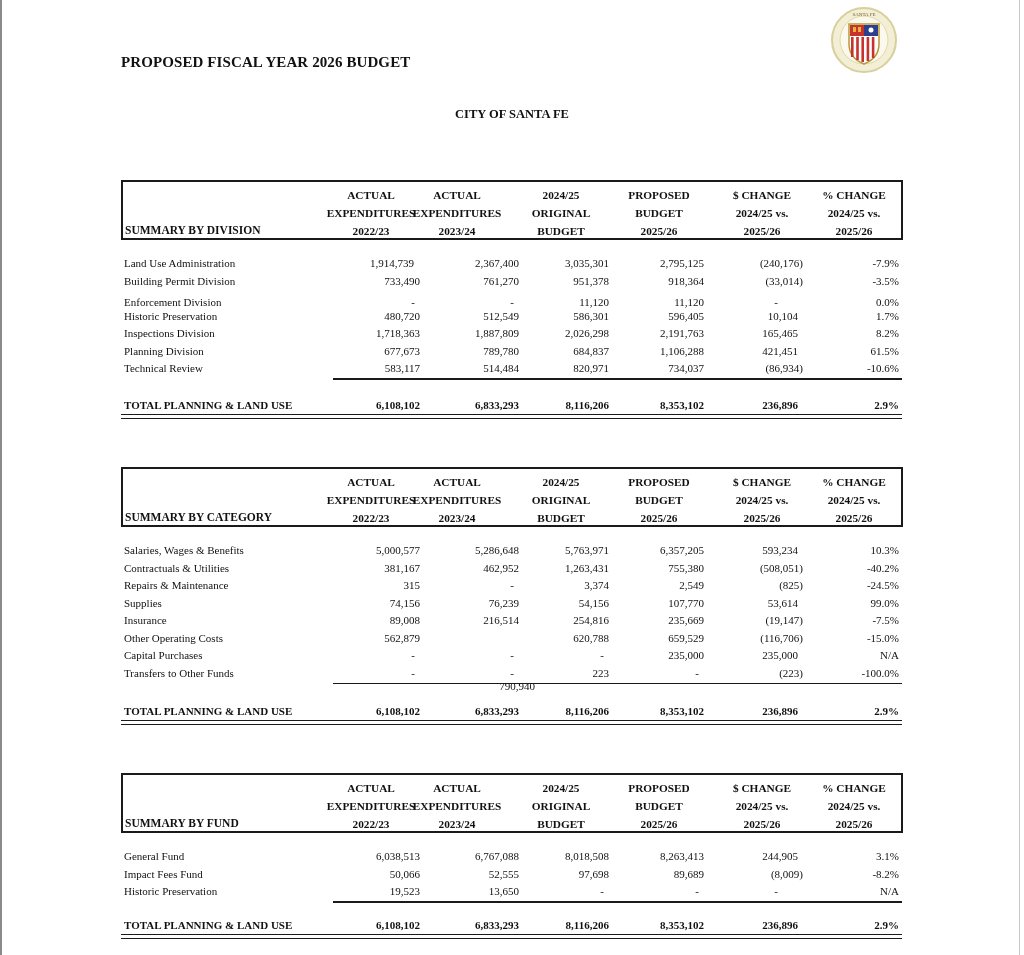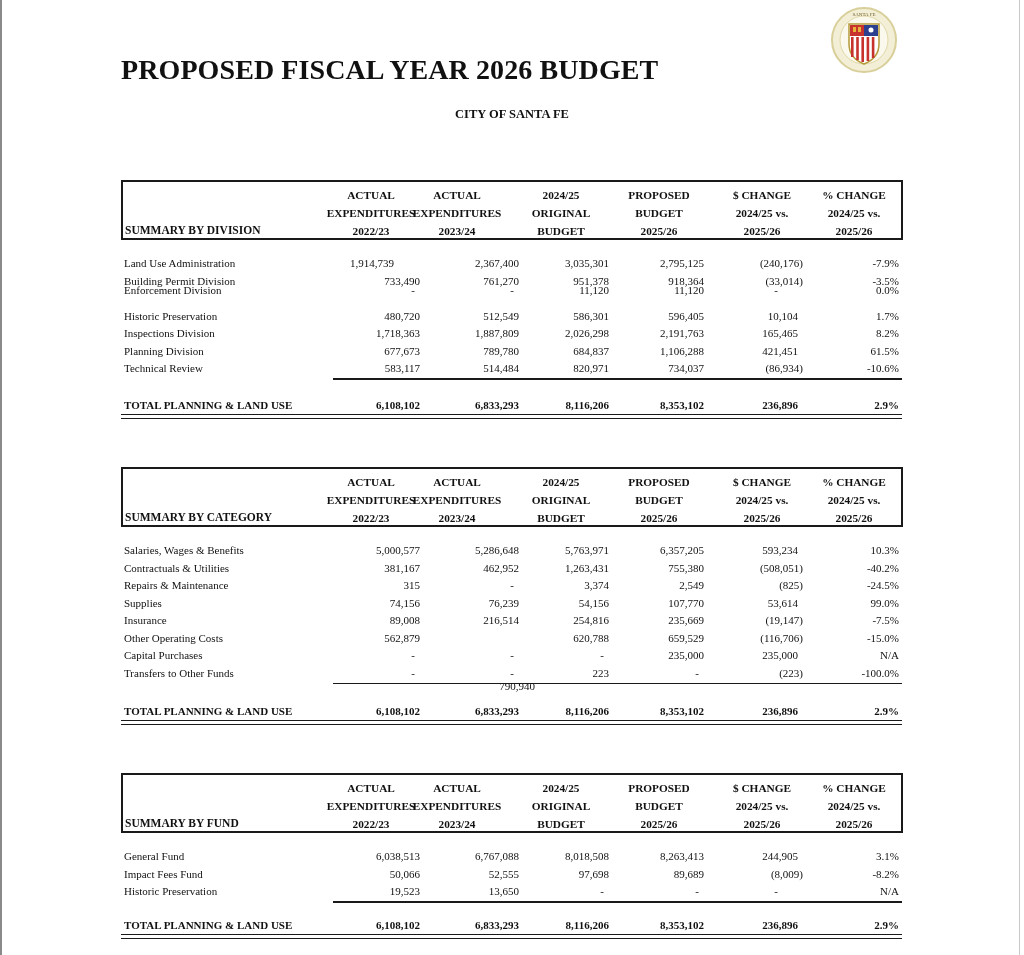--- a/index.html
+++ b/index.html
@@ -11,21 +11,21 @@
     position: relative;
   }
   .page-edge-left { position: absolute; left: 0; top: 0; width: 2px; height: 955px; background: #8a8a8a; }
   .page-edge-right { position: absolute; left: 1019px; top: 0; width: 1px; height: 955px; background: #c8c8c8; }
 
   .seal {
     position: absolute; left: 829px; top: 6px; width: 70px; height: 68px;
   }
   .main-title {
     position: absolute; left: 121px; top: 54px;
-    font-size: 28px; font-weight: bold; letter-spacing: 0.1px; white-space: nowrap;
+    font-size: 15px; font-weight: bold; letter-spacing: 0.1px; white-space: nowrap;
   }
   .subheads {
     position: absolute; left: 0; top: 104px; width: 1024px; text-align: center;
   }
   .subheads div {
     font-size: 12.5px; font-weight: bold; line-height: 21px; white-space: nowrap;
   }
   .subheads .s1 { margin-left: 0px; }
   .subheads .s2 { margin-left: 0px; }
 
@@ -113,37 +113,37 @@
           <div>2025/26</div>
         </div>
         <div class="col-hdr" style="left: 671px; width: 120px;">
           <div>% CHANGE</div>
           <div>2024/25 vs.</div>
           <div>2025/26</div>
         </div>
       </div>
       <div class="row" style="top: 77px;">
         <div class="label">Land Use Administration</div>
-        <div class="num" style="right: 508px;">1,914,739</div>
+        <div class="num" style="right: 488px;">1,914,739</div>
         <div class="num" style="right: 383px;">2,367,400</div>
         <div class="num" style="right: 293px;">3,035,301</div>
         <div class="num" style="right: 198px;">2,795,125</div>
         <div class="num" style="right: 99px;">(240,176)</div>
         <div class="num" style="right: 3px;">-7.9%</div>
       </div>
       <div class="row" style="top: 94.5px;">
         <div class="label">Building Permit Division</div>
         <div class="num" style="right: 482px;">733,490</div>
         <div class="num" style="right: 383px;">761,270</div>
         <div class="num" style="right: 293px;">951,378</div>
         <div class="num" style="right: 198px;">918,364</div>
         <div class="num" style="right: 99px;">(33,014)</div>
         <div class="num" style="right: 3px;">-3.5%</div>
       </div>
-      <div class="row" style="top: 104px; text-decoration: underline;">
+      <div class="row" style="top: 116px; text-decoration: underline;">
         <div class="label">Enforcement Division</div>
         <div class="num" style="right: 487px;">-</div>
         <div class="num" style="right: 388px;">-</div>
         <div class="num" style="right: 293px;">11,120</div>
         <div class="num" style="right: 198px;">11,120</div>
         <div class="num" style="right: 124px;">-</div>
         <div class="num" style="right: 3px;">0.0%</div>
       </div>
       <div class="row" style="top: 129.5px;">
         <div class="label">Historic Preservation</div>

